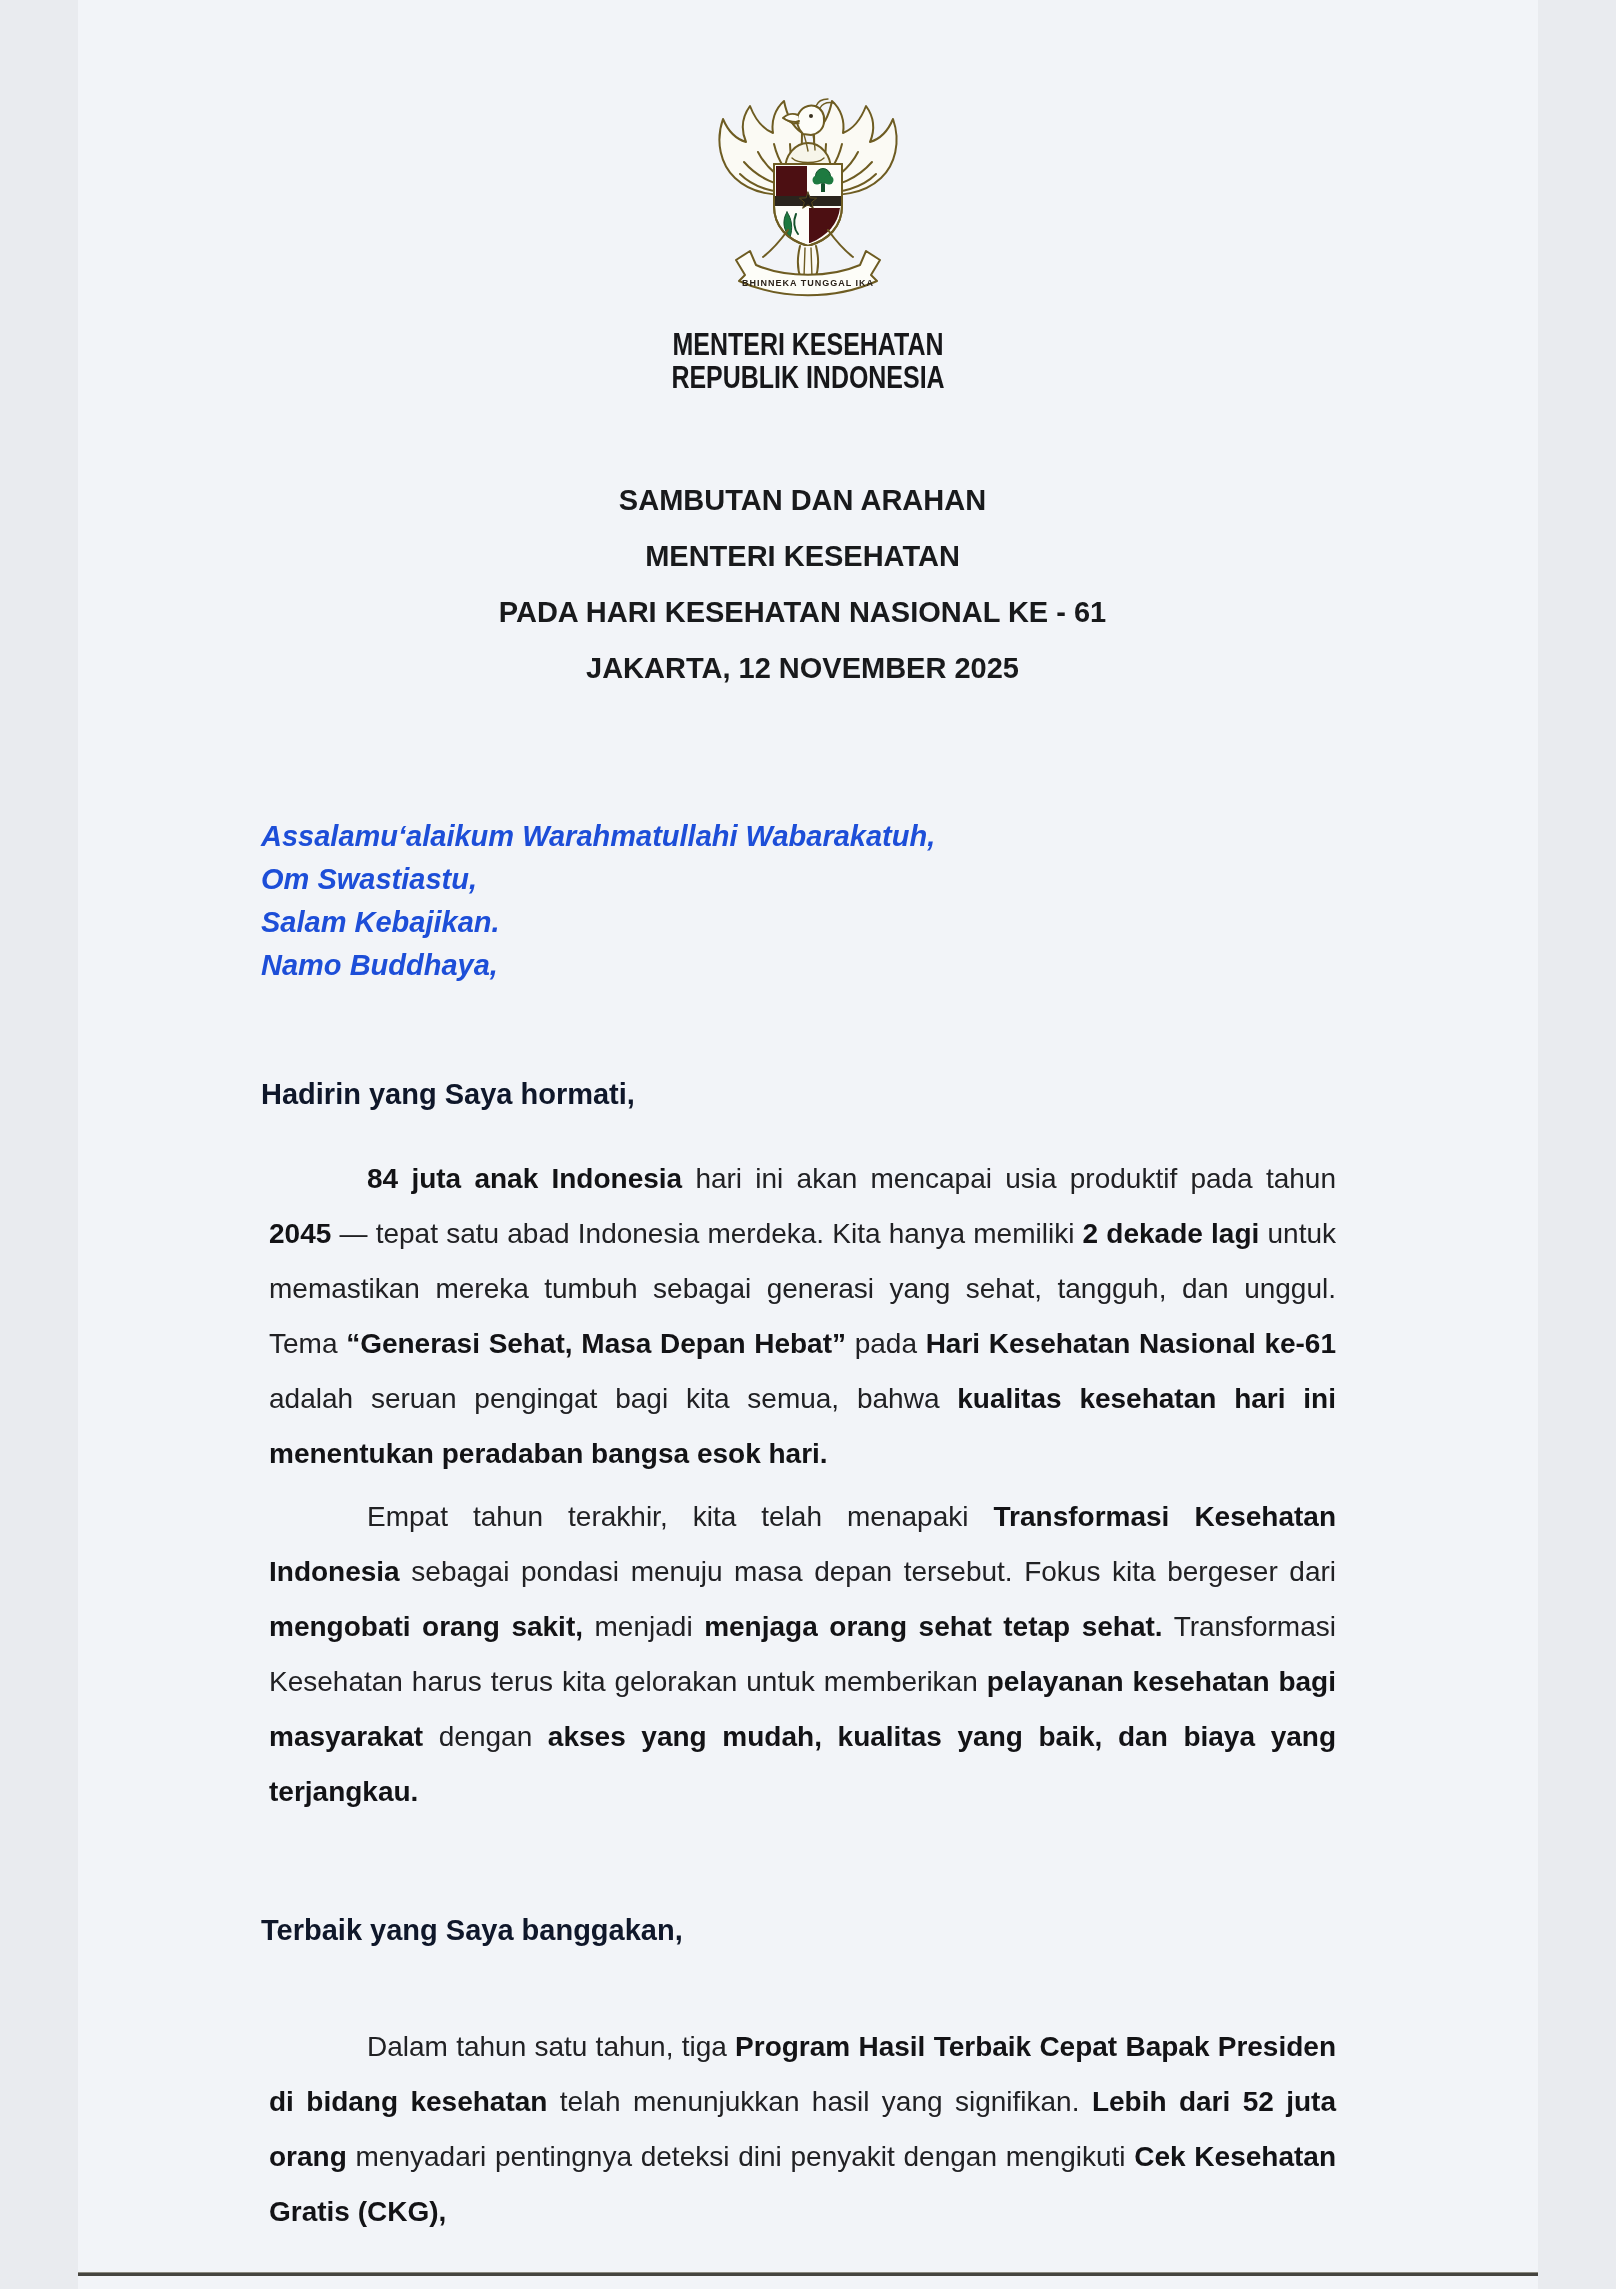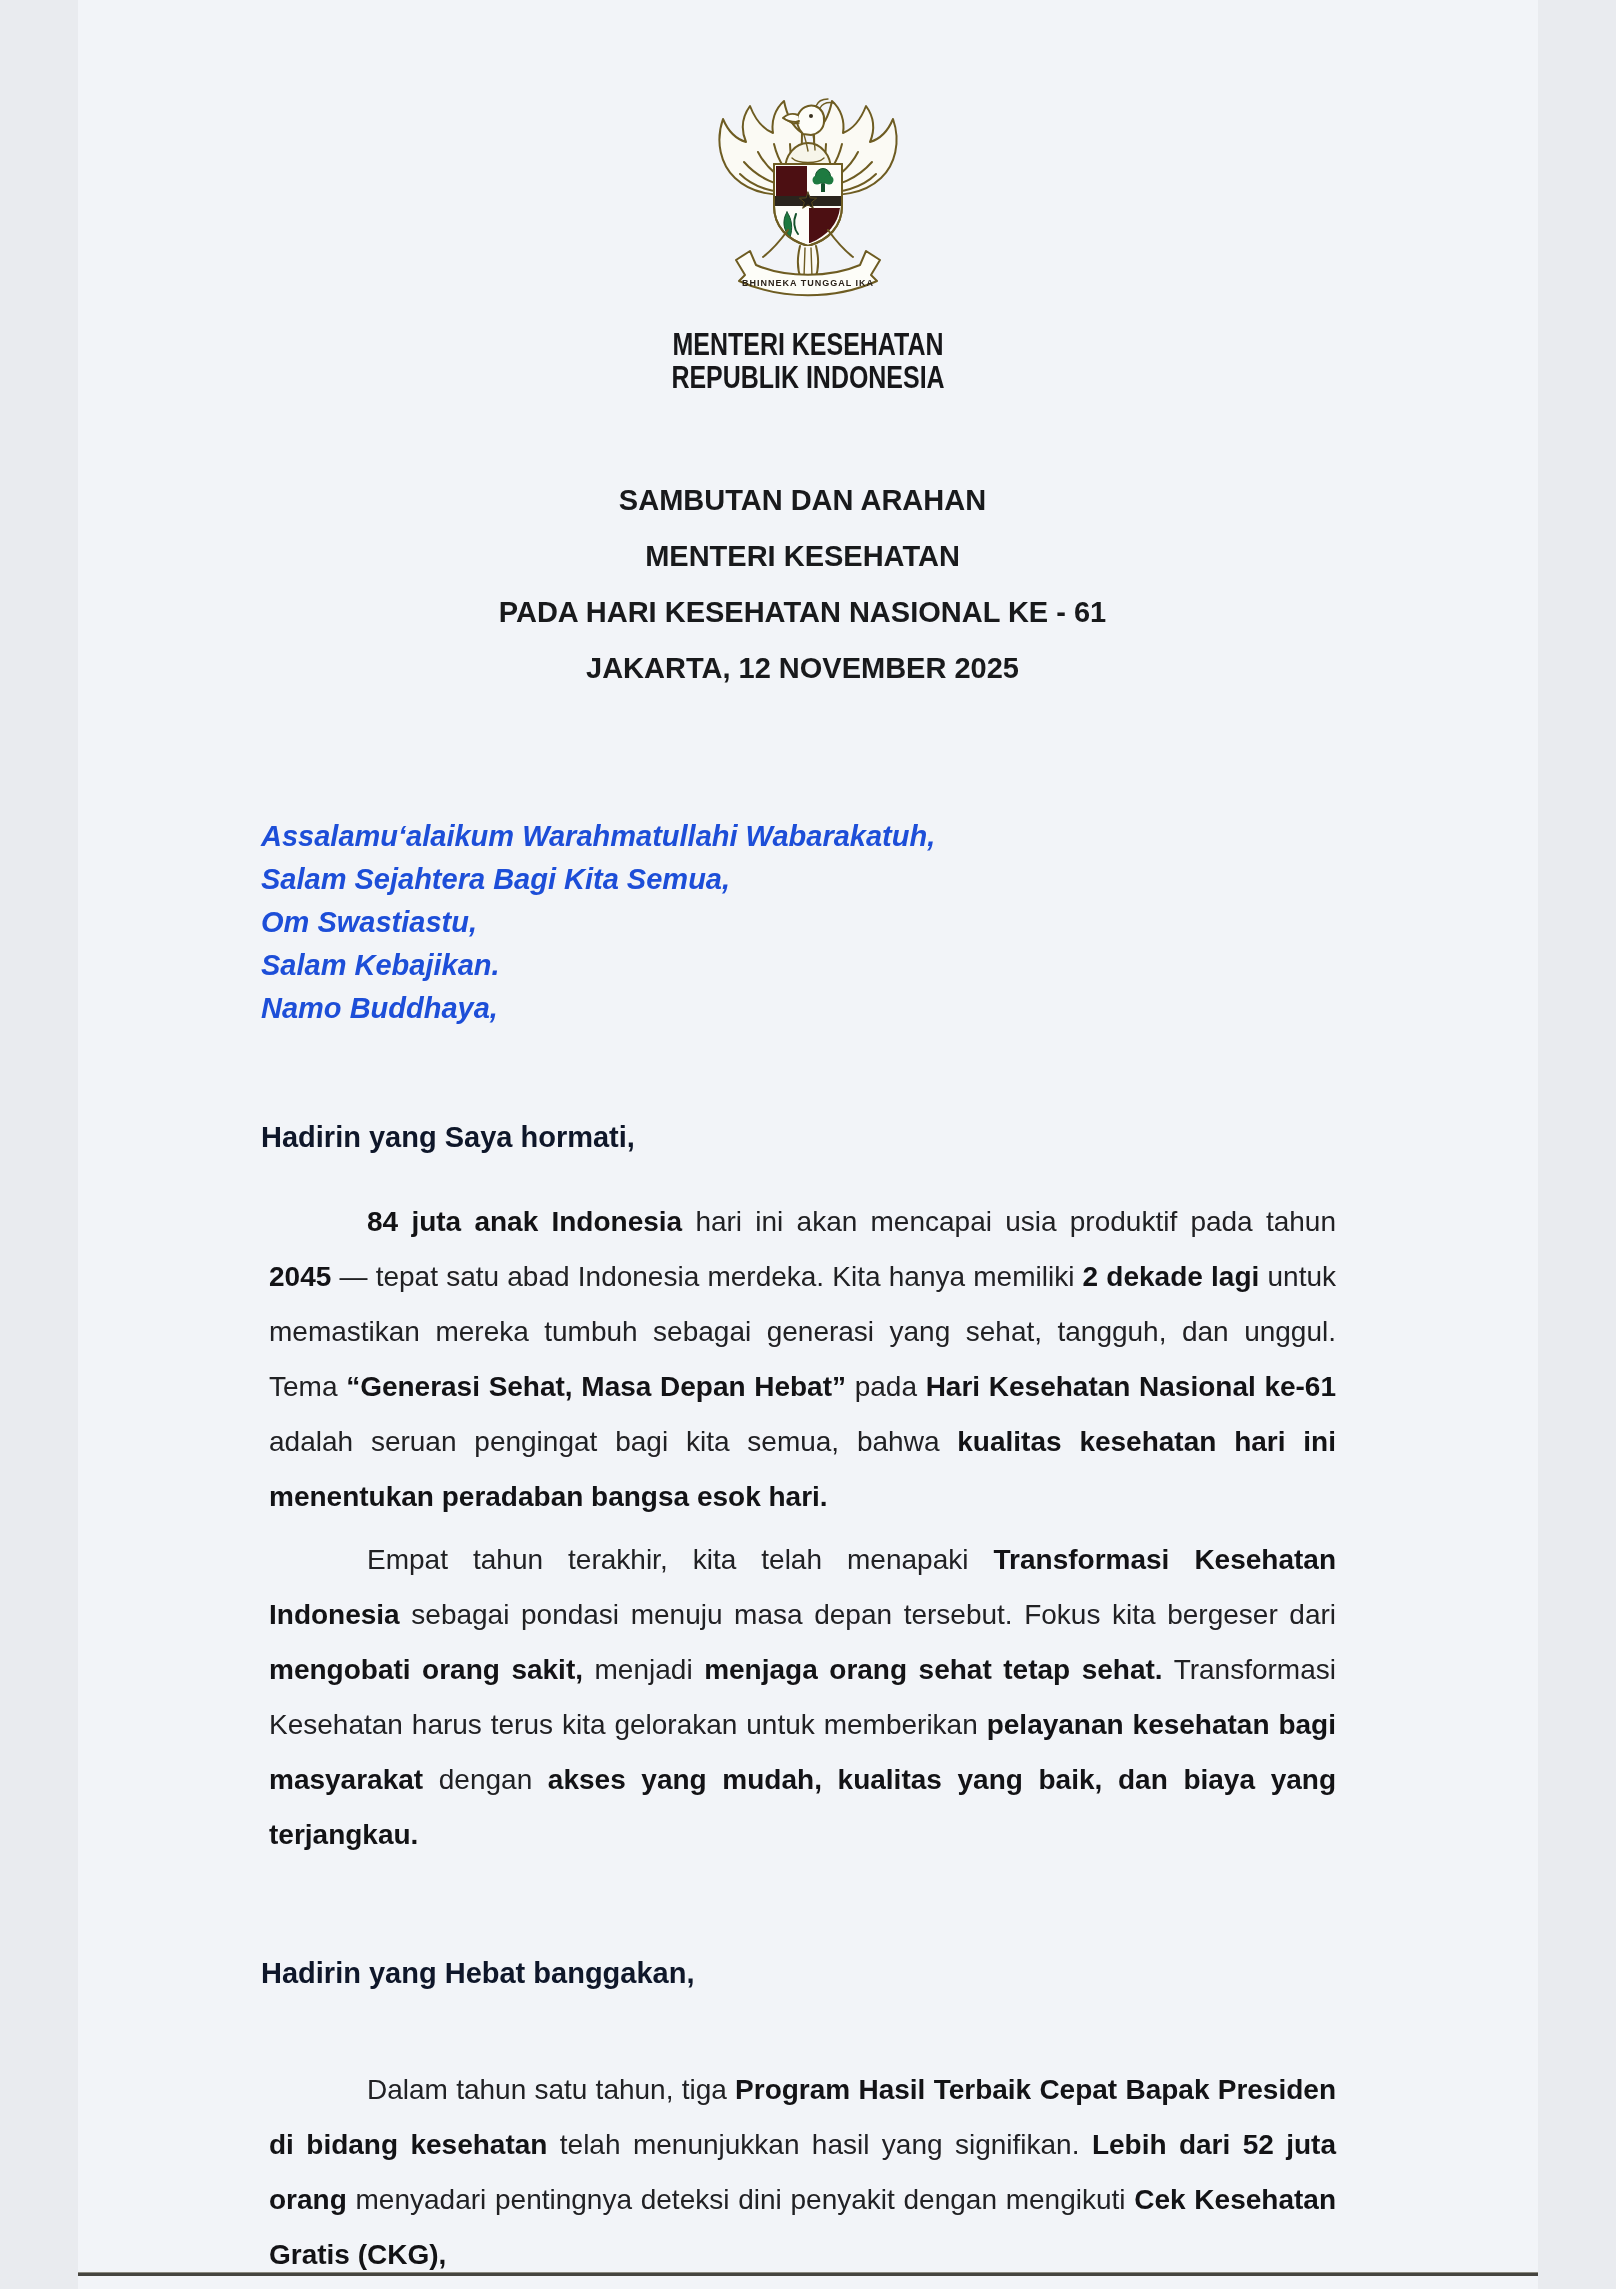--- a/index.html
+++ b/index.html
@@ -141,31 +141,30 @@
 
     <div class="title-block">
       <div class="title-line">SAMBUTAN DAN ARAHAN</div>
       <div class="title-line">MENTERI KESEHATAN</div>
       <div class="title-line">PADA HARI KESEHATAN NASIONAL KE - 61</div>
       <div class="title-line">JAKARTA, 12 NOVEMBER 2025</div>
     </div>
 
     <div class="greeting">
       <div>Assalamu‘alaikum Warahmatullahi Wabarakatuh,</div>
-      <div>Salam Sejahtera Bagi Kita Semua,</div>
       <div>Om Swastiastu,</div>
       <div>Salam Kebajikan.</div>
       <div>Namo Buddhaya,</div>
     </div>
 
     <div class="section-heading heading-1">Hadirin yang Saya hormati,</div>
     <p class="para para-first"><b>84 juta anak Indonesia</b><span> hari ini akan mencapai usia produktif pada tahun </span><b>2045</b><span> — tepat satu abad Indonesia merdeka. Kita hanya memiliki </span><b>2 dekade lagi</b><span> untuk memastikan mereka tumbuh sebagai generasi yang sehat, tangguh, dan unggul. Tema </span><b>“Generasi Sehat, Masa Depan Hebat”</b><span> pada </span><b>Hari Kesehatan Nasional ke-61</b><span> adalah seruan pengingat bagi kita semua, bahwa </span><b>kualitas kesehatan hari ini menentukan peradaban bangsa esok hari.</b></p>
     <p class="para"><span>Empat tahun terakhir, kita telah menapaki </span><b>Transformasi Kesehatan Indonesia</b><span> sebagai pondasi menuju masa depan tersebut. Fokus kita bergeser dari </span><b>mengobati orang sakit,</b><span> menjadi </span><b>menjaga orang sehat tetap sehat.</b><span> Transformasi Kesehatan harus terus kita gelorakan untuk memberikan </span><b>pelayanan kesehatan bagi masyarakat</b><span> dengan </span><b>akses yang mudah, kualitas yang baik, dan biaya yang terjangkau.</b></p>
 
-    <div class="section-heading heading-2">Hadirin yang Hebat banggakan,</div>
+    <div class="section-heading heading-2">Terbaik yang Saya banggakan,</div>
     <p class="para para-after-h2"><span>Dalam tahun satu tahun, tiga </span><b>Program Hasil Terbaik Cepat Bapak Presiden di bidang kesehatan</b><span> telah menunjukkan hasil yang signifikan. </span><b>Lebih dari 52 juta orang</b><span> menyadari pentingnya deteksi dini penyakit dengan mengikuti </span><b>Cek Kesehatan Gratis (CKG),</b></p>
 
   </div>
 
   <div class="bottom-line"></div>
 
 </div>
 
 
 </body></html>

